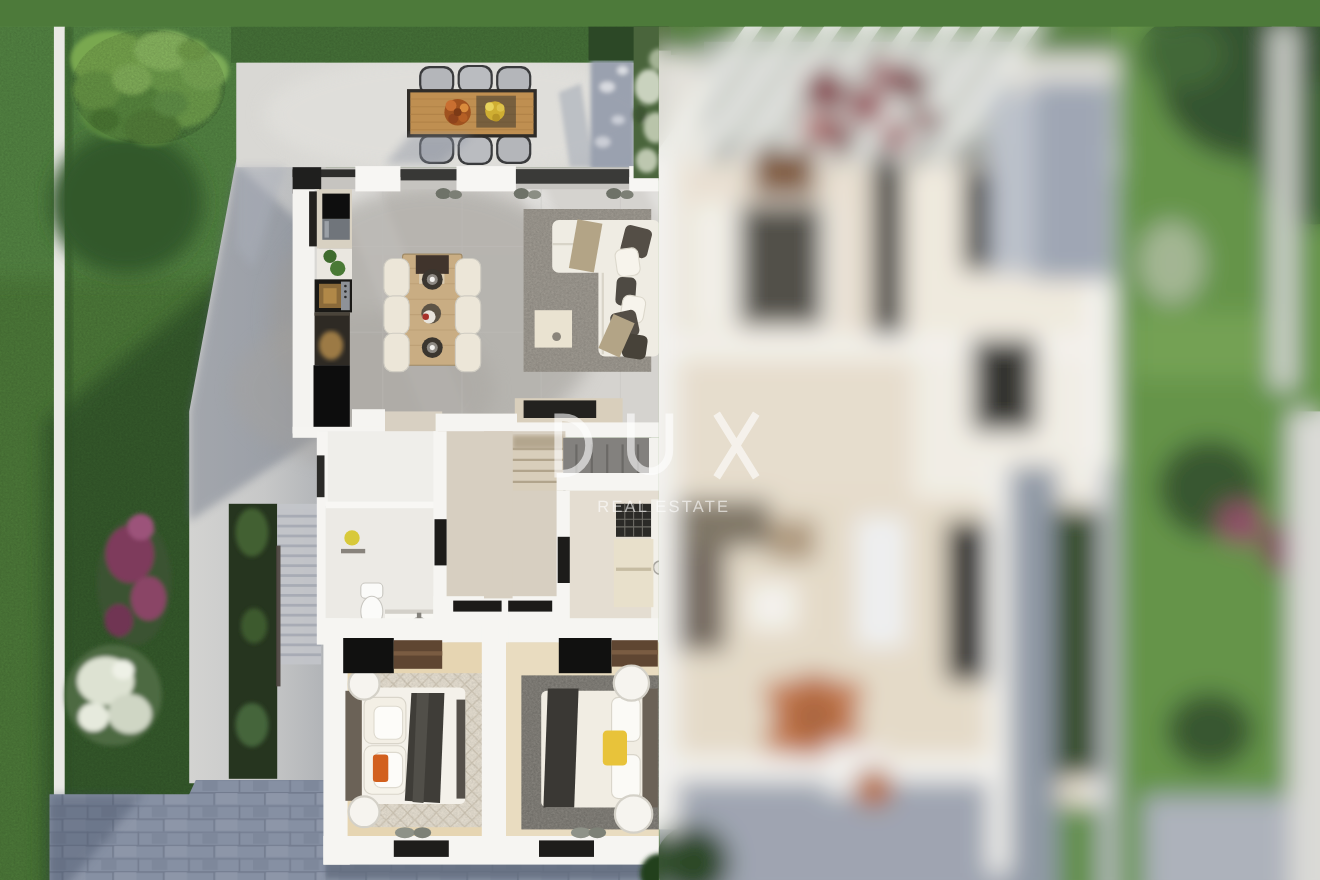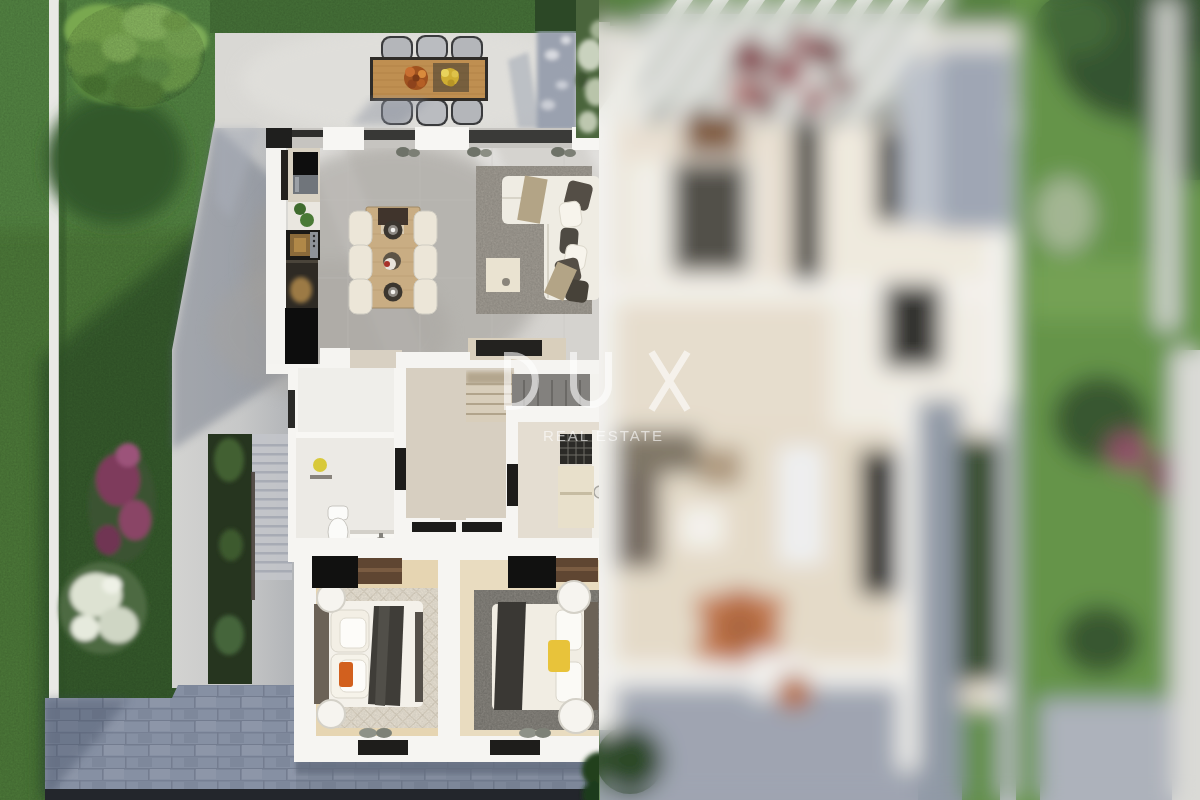--- a/index.html
+++ b/index.html
@@ -1,17 +1,17 @@
 <!DOCTYPE html>
 <html><head>
 <meta charset="utf-8">
 <style>
 html,body{margin:0;padding:0;width:1200px;height:800px;overflow:hidden;background:#4d7a3a;
 font-family:"Liberation Sans",sans-serif;}
-#scene{position:relative;width:1200px;height:568px;}
+#scene{position:relative;width:1200px;height:568px;margin-top:24px;}
 svg{display:block;}
 </style>
 </head>
 <body>
 <div id="scene">
 <svg width="1200" height="800" viewBox="0 0 1200 800">
 <defs>
 <filter id="blurR" x="-5%" y="-5%" width="110%" height="110%">
           <feGaussianBlur stdDeviation="11"></feGaussianBlur>
         </filter>

